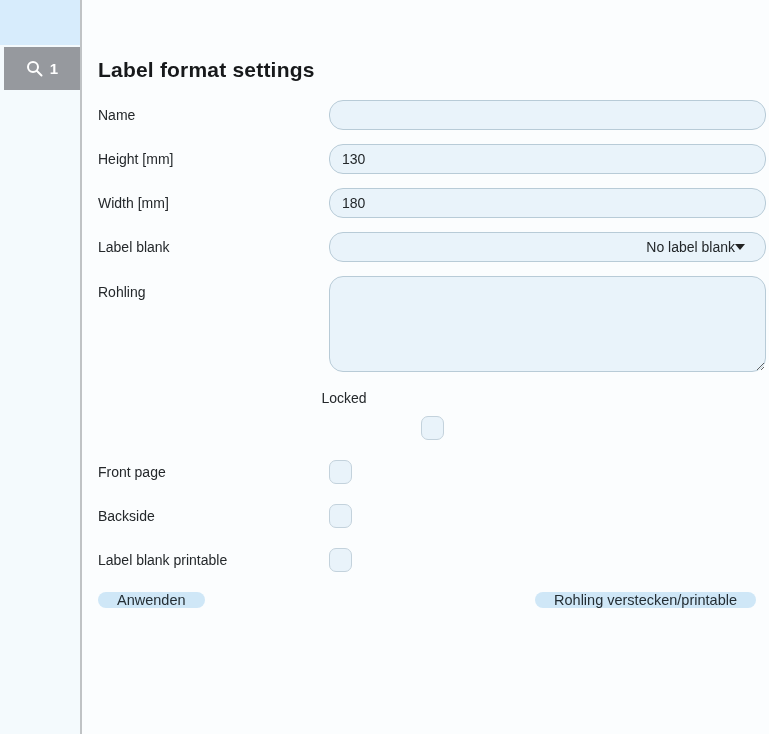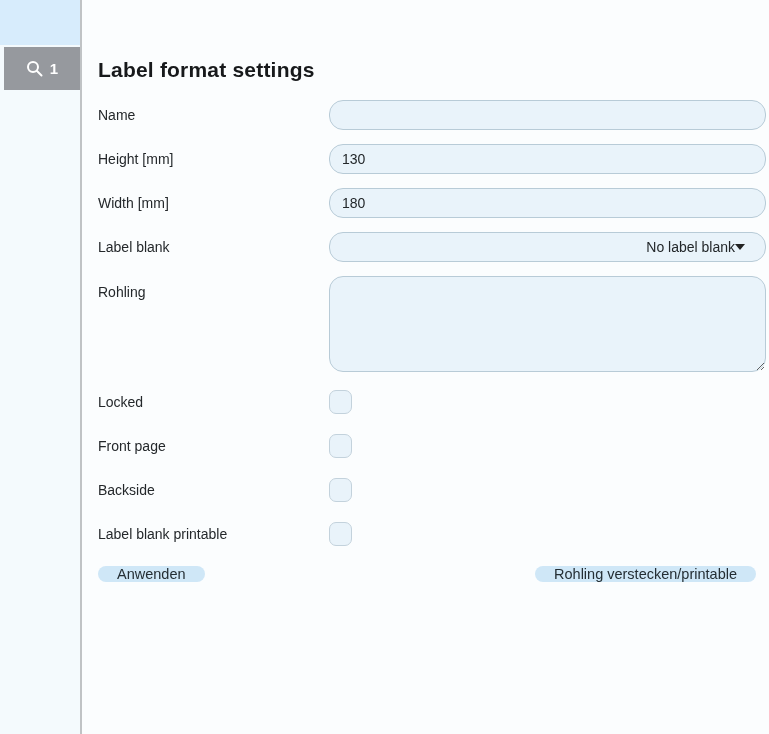--- a/index.html
+++ b/index.html
@@ -97,21 +97,21 @@
   .row.cb:first-of-type { margin-top:0; }
   .chk {
     appearance:none;
     -webkit-appearance:none;
     width:23px; height:24px;
     background:#e9f3fa;
     border:1px solid #c3d2dc;
     border-radius:7px;
     cursor:pointer;
   }
-  .cb-gap { margin-top:18px; }
+  .cb-gap { margin-top:18px;flex-direction:column; }
   .btn-row-wrap { display:flex; justify-content:space-between; width:100%; }
   .btn {
     background:#cfe7f7;
     border:none;
     border-radius:16px;
     height:16px;
     padding:0 19px;
     font-family:"Liberation Sans", sans-serif;
     font-size:14.5px;
     color:#242e34;

